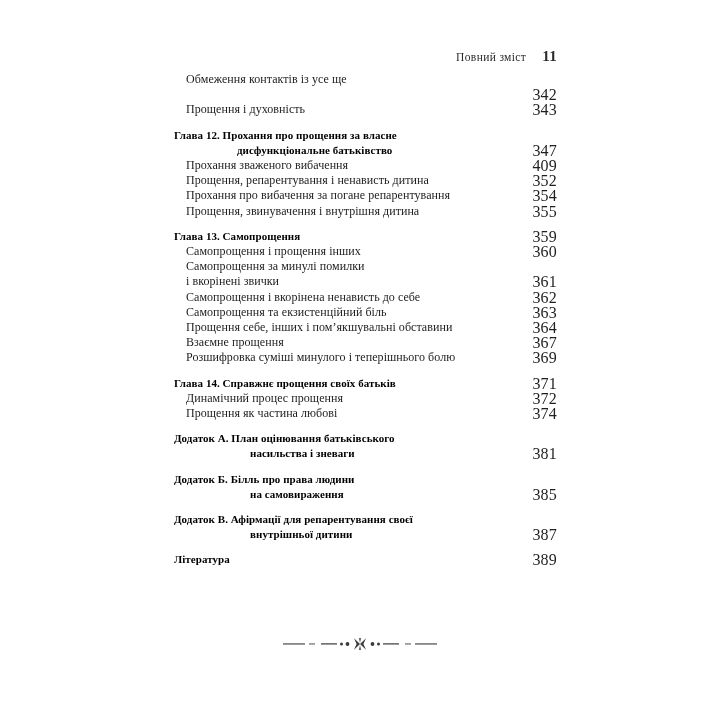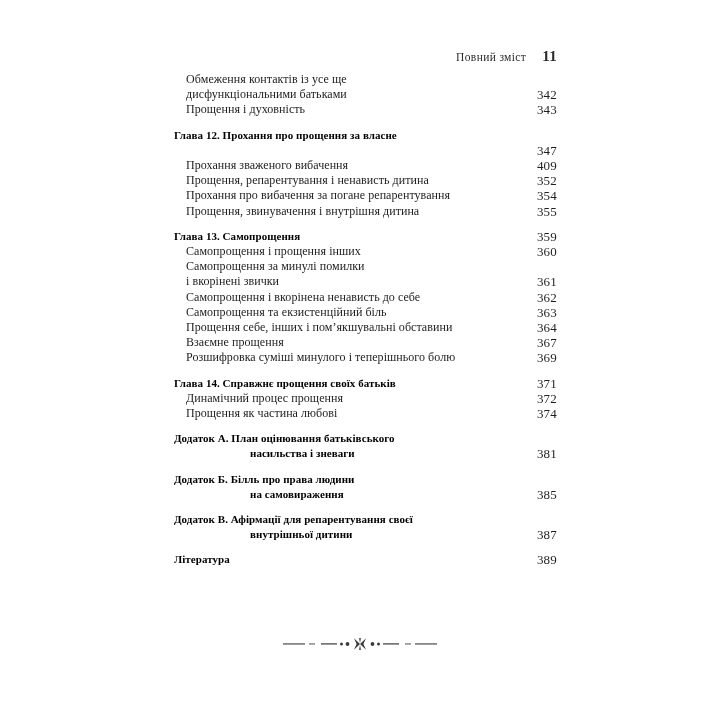--- a/index.html
+++ b/index.html
@@ -64,21 +64,21 @@
     min-height: 15.2px;
     white-space: nowrap;
   }
   .line .txt {
     display: block;
   }
   .line .folio {
     position: absolute;
     right: 0;
     text-align: right;
-    font-size: 13px;
+    font-size: 16px;
     color: #1f1f1f;
     letter-spacing: 0.2px;
   }
 
   
   .sub .txt {
     font-size: 12px;
     padding-left: 12px;
     letter-spacing: 0.05px;
     color: #1c1c1c;
@@ -127,35 +127,35 @@
     <span class="rh-title">Повний зміст</span>
     <span class="rh-folio">11</span>
   </div>
 
   <div class="toc" id="toc-list">
       <div class="entry sub sub">
         <div class="line">
           <span class="txt">Обмеження контактів із усе ще</span>
         </div>
         <div class="line">
-          <span class="txt cont">дисфункціональними батьками</span>
           <span class="folio">342</span>
         </div>
       </div>
       <div class="entry sub sub">
         <div class="line">
           <span class="txt">Прощення і духовність</span>
           <span class="folio">343</span>
         </div>
       </div>
       <div class="entry chapter chapter">
         <div class="line">
           <span class="txt">Глава 12. Прохання про прощення за власне</span>
         </div>
         <div class="line">
+          <span class="txt cont-63">дисфункціональне батьківство</span>
           <span class="folio">347</span>
         </div>
       </div>
       <div class="entry sub sub">
         <div class="line">
           <span class="txt">Прохання зваженого вибачення</span>
           <span class="folio">409</span>
         </div>
       </div>
       <div class="entry sub sub">

